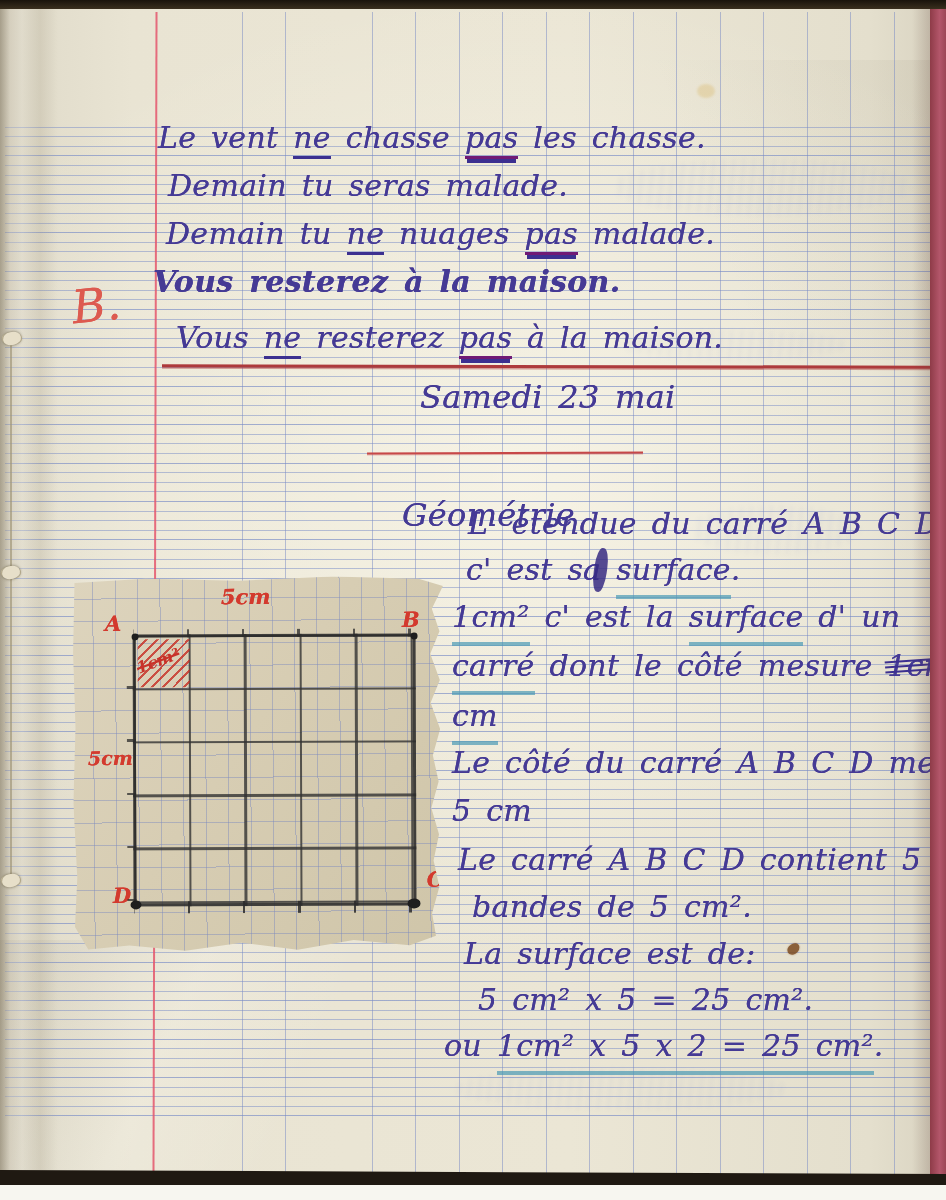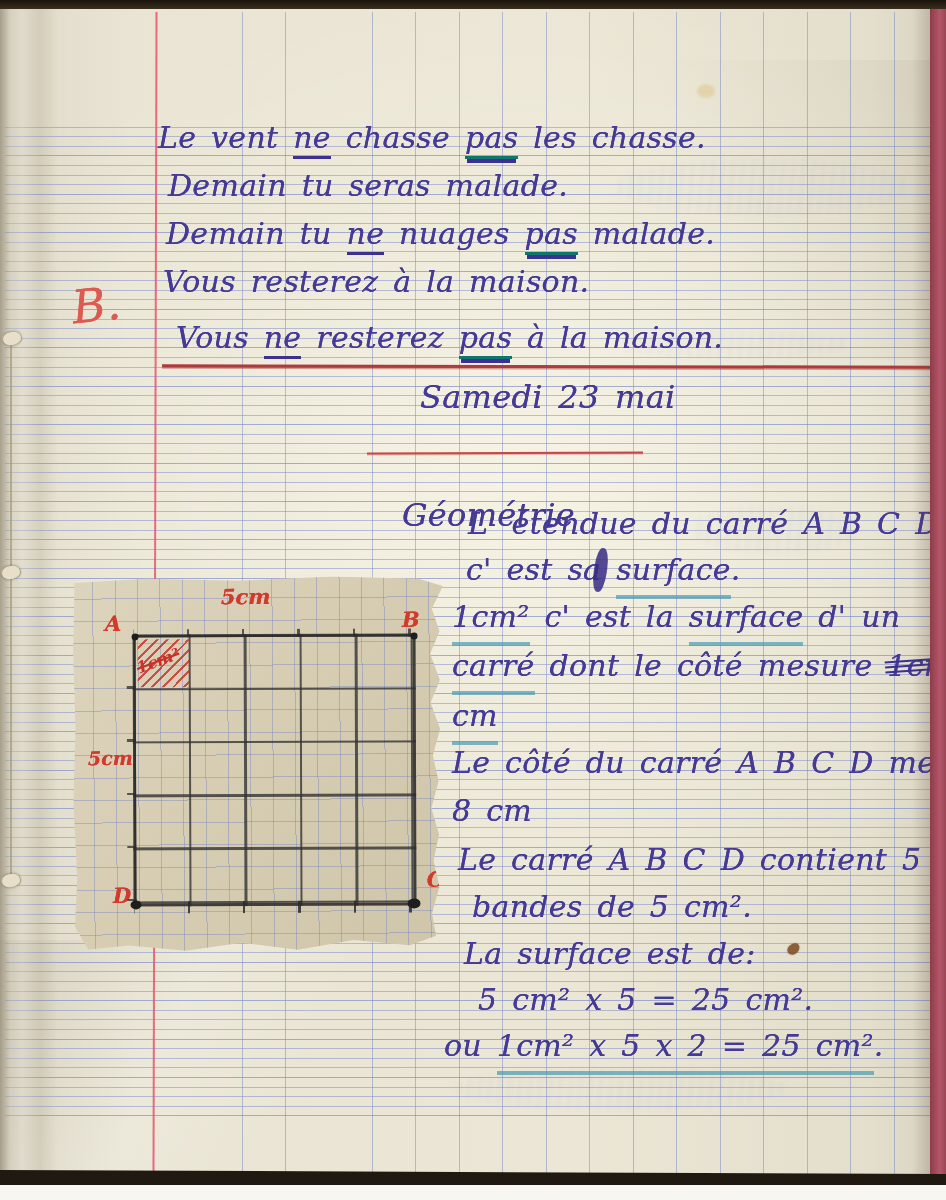--- a/index.html
+++ b/index.html
@@ -34,21 +34,21 @@
     box-shadow:0 1.5px 0 rgba(173,58,60,.45);transform:rotate(.1deg);}
   .rule-date{left:367px;top:452px;width:276px;height:2.4px;background:#c74848;
     transform:rotate(-.2deg);box-shadow:0 1px 0 rgba(199,72,72,.35);}
 
   
   .hw{white-space:nowrap;color:#453a95;font:italic 30px "DejaVu Serif", serif;
       word-spacing:5px;letter-spacing:.3px;text-shadow:0 0 .5px #453a95;}
   .heading{font-size:32px;}
   .grade{color:#dd5a50;font:italic 46px "DejaVu Serif", serif;text-shadow:0 0 .5px #dd5a50;}
   .u-ink{border-bottom:3px solid #3c3090;padding-bottom:1px;}
-  .u-ink2{border-bottom:3px solid #0f766e;box-shadow:0 6px 0 -2px #3c3090;padding-bottom:1px;}
+  .u-ink2{border-bottom:3px solid #701a75;box-shadow:0 6px 0 -2px #3c3090;padding-bottom:1px;}
   .u-teal{border-bottom:4px solid rgba(74,154,181,.70);padding-bottom:8px;}
   .scribble{position:relative;}
   .scribble::after{content:"";position:absolute;left:-3%;right:-3%;top:46%;height:2.4px;
     background:#3c3090;transform:rotate(-4deg);
     box-shadow:0 5px 0 #3c3090, 0 -5px 0 #3c3090;}
   .ink-blot{left:594px;top:548px;width:13px;height:44px;background:#372c82;border-radius:45%;
     transform:rotate(8deg);opacity:.85;}
 
   
   .glued{left:72px;top:576px;width:374px;height:376px;transform:rotate(-.4deg);
@@ -125,34 +125,34 @@
 <div class="abs stain-yellow"></div>
 
 <div class="abs rule-sep"></div>
 <div class="abs rule-date"></div>
 
 <div class="abs grade" style="left:72px;top:278px;transform:rotate(-6deg);">B.</div>
 
 <div class="abs hw" style="left:158px;top:120px;"><span>Le vent </span><span class="u-ink">ne</span><span> chasse </span><span class="u-ink2">pas</span><span> les chasse.</span></div>
 <div class="abs hw" style="left:168px;top:168px;"><span>Demain tu seras malade.</span></div>
 <div class="abs hw" style="left:166px;top:216px;"><span>Demain tu </span><span class="u-ink">ne</span><span> nuages </span><span class="u-ink2">pas</span><span> malade.</span></div>
-<div class="abs hw" style="left:163px;top:264px;"><span>Vous resterez à la maison.</span></div>
+<div class="abs hw" style="left:153px;top:264px;font-weight:bold;"><span>Vous resterez à la maison.</span></div>
 <div class="abs hw" style="left:176px;top:320px;"><span>Vous </span><span class="u-ink">ne</span><span> resterez </span><span class="u-ink2">pas</span><span> à la maison.</span></div>
 
 <div class="abs hw heading" style="left:420px;top:378px;">Samedi 23 mai</div>
 <div class="abs hw heading" style="left:402px;top:464px;margin-top:32px;">Géométrie</div>
 
 <div class="abs hw" style="left:468px;top:506px;"><span>L' étendue du carré A B C D</span></div>
 <div class="abs hw" style="left:466px;top:552px;"><span>c' est sa </span><span class="u-teal">surface</span><span>.</span></div>
 <div class="abs ink-blot"></div>
 <div class="abs hw" style="left:452px;top:599px;"><span class="u-teal">1cm²</span><span> c' est la </span><span class="u-teal">surface</span><span> d' un</span></div>
 <div class="abs hw" style="left:452px;top:648px;"><span class="u-teal">carré</span><span> dont le côté mesure </span><span class="scribble">1cm</span></div>
 <div class="abs hw" style="left:452px;top:698px;"><span class="u-teal">cm</span></div>
 <div class="abs hw" style="left:452px;top:745px;"><span>Le côté du carré A B C D mesure</span></div>
-<div class="abs hw" style="left:452px;top:793px;"><span>8 cm</span></div>
+<div class="abs hw" style="left:452px;top:793px;"><span>5 cm</span></div>
 <div class="abs hw" style="left:458px;top:842px;"><span>Le carré A B C D contient 5</span></div>
 <div class="abs hw" style="left:472px;top:889px;text-align:right;"><span>bandes de 5 cm².</span></div>
 <div class="abs hw" style="left:464px;top:936px;"><span>La surface est de:</span></div>
 <div class="abs hw" style="left:478px;top:982px;"><span>5 cm² x 5 = 25 cm².</span></div>
 <div class="abs hw" style="left:444px;top:1028px;"><span>ou </span><span class="u-teal">1cm² x 5 x 2 = 25 cm²</span><span>.</span></div>
 
 <div class="abs glued">
   <div class="abs figlabel" style="left:150px;top:8px;">5cm</div>
   <div class="abs figlabel" style="left:34px;top:34px;">A</div>
   <div class="abs figlabel" style="left:331px;top:32px;">B</div>

